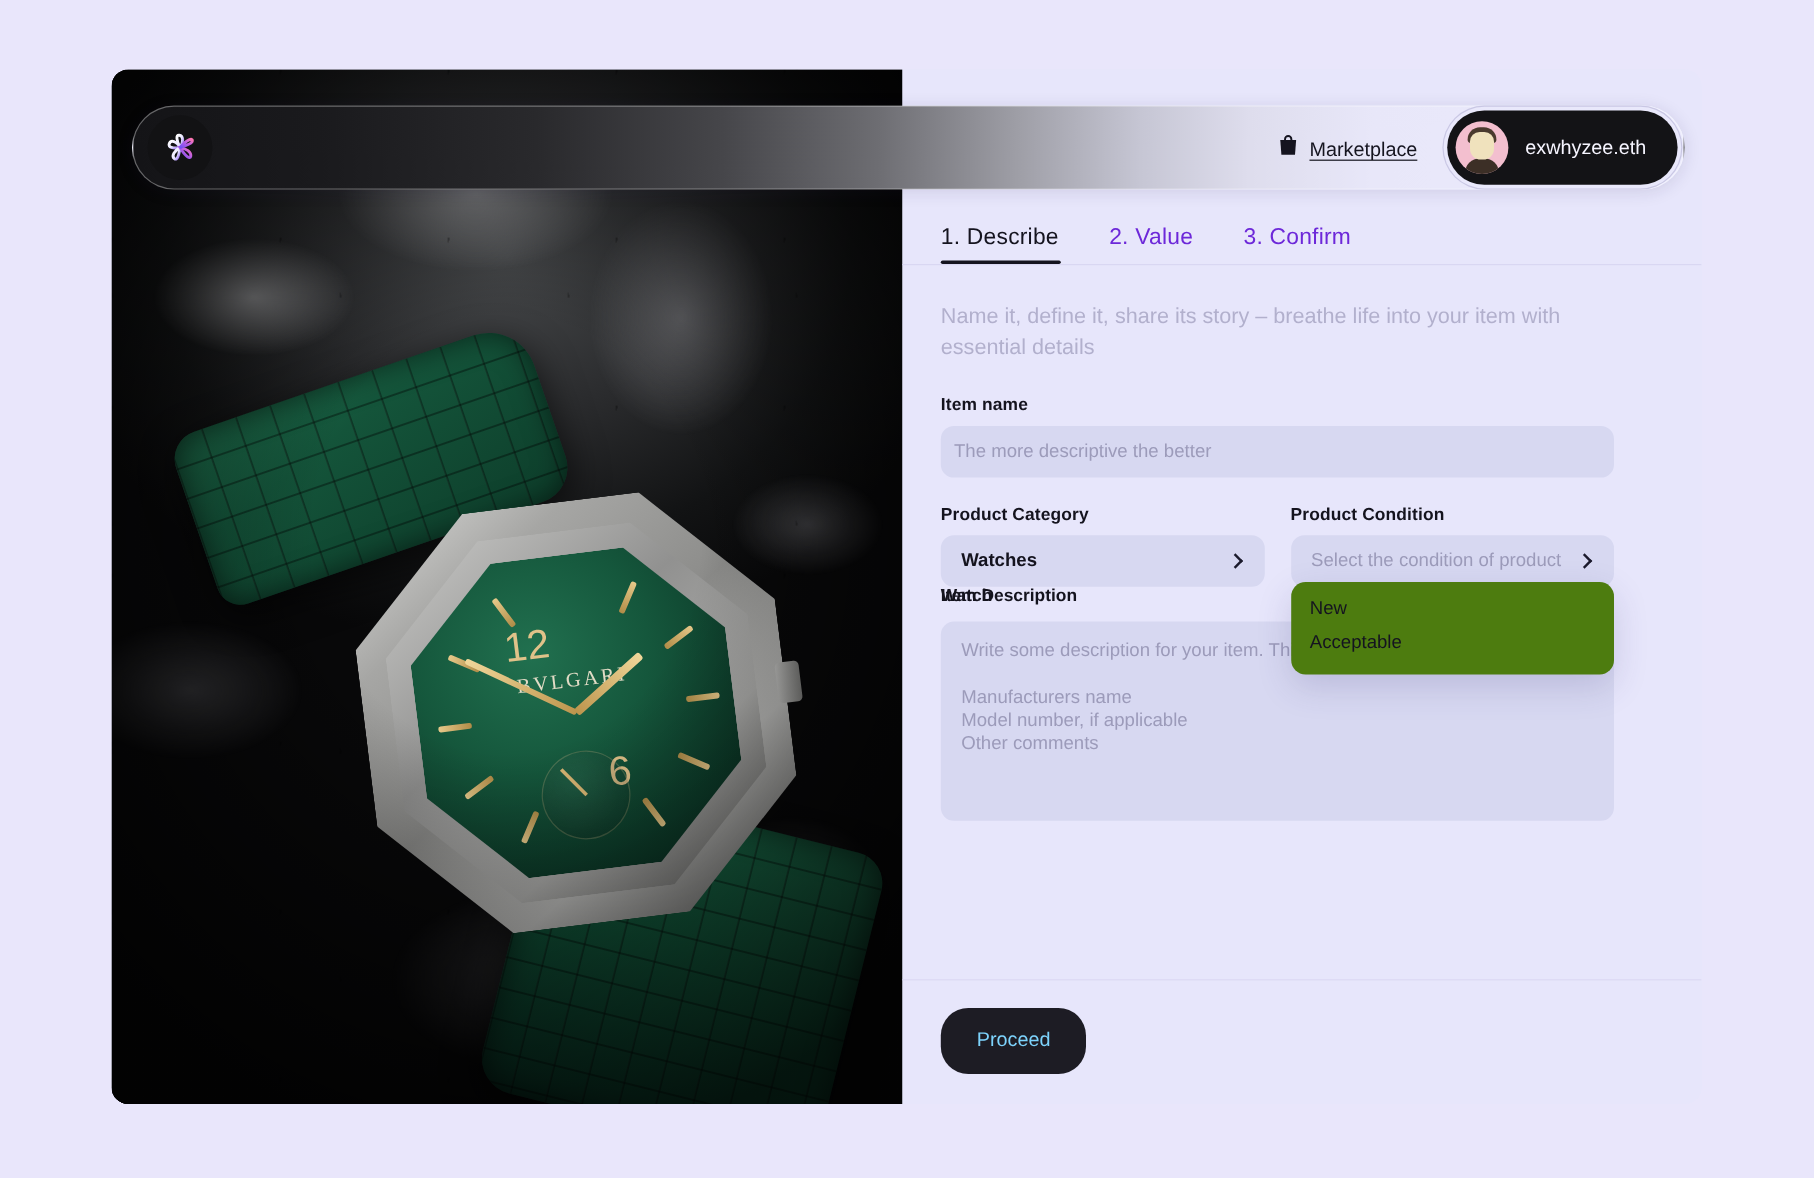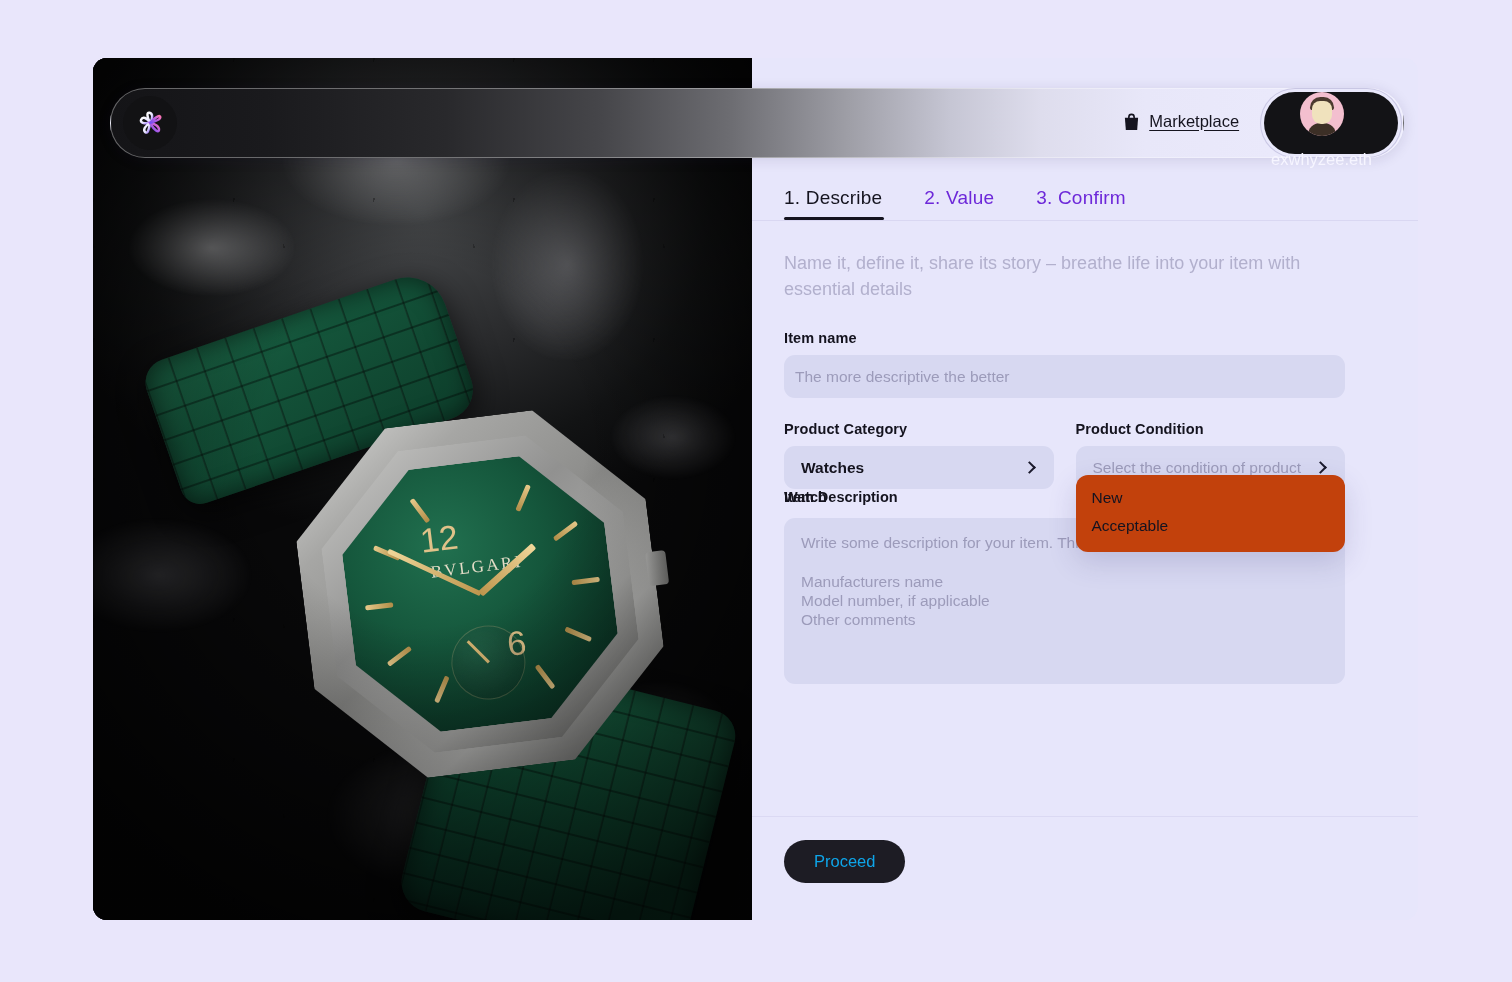--- a/index.html
+++ b/index.html
@@ -295,22 +295,22 @@
     color: #9c9bba;
     cursor: text;
   }
   .textarea .gap { height: 20px; }
   .textarea .ln { line-height: 1.22; }
 
   
   .menu {
     position: absolute;
     left: 0; right: 0;
-    top: 54px;
-    background: #c2410c;
+    top: 64px;
+    background: #4d7c0f;
     border-radius: 12px;
     padding: 9px 0 12px 0;
     box-shadow: 0 10px 28px rgba(60,55,120,.18);
     z-index: 20;
   }
   .menu-item {
     font-size: 15.5px;
     color: #141320;
     padding: 5px 14px;
     margin: 0 2px;
@@ -321,24 +321,24 @@
 
   .footer {
     border-top: 1px solid #dbd9f3;
     padding: 23px 0 0 32px;
     height: 104px;
   }
   .btn-proceed {
     display: inline-flex;
     align-items: center;
     justify-content: center;
-    height: 43px;
+    height: 55px;
     padding: 16px 30px;
     background: #1d1c24;
-    color: #0ea5e9;
+    color: #7dd3fc;
     font-size: 16.5px;
     border-radius: 23px;
     border: none;
     cursor: pointer;
     font-family: "Liberation Sans", sans-serif;
   }
 
   
   .topbar {
     position: absolute;
@@ -368,38 +368,37 @@
     cursor: pointer;
     flex: 0 0 auto;
   }
   .topright {
     display: flex;
     align-items: center;
     gap: 25px;
   }
   .mkt {
     display: flex;
-    align-items: flex-start;
+    align-items: flex-end;
     gap: 9px;
     color: #15141f;
     font-size: 16.5px;
     cursor: pointer;
   }
   .mkt .lbl { text-decoration: underline; text-underline-offset: 3px; }
   .userpill {
     display: flex;
     align-items: center;
     gap: 14px;
     background: #131316;
     border-radius: 31px;
     height: 62px;
     padding: 0 26px 0 7px;
     cursor: pointer;
     box-shadow: 0 0 0 3px #e9e8fb, 0 0 0 4px #c9c7e4;
-    flex-direction: column;
   }
   .avatar {
     width: 44px; height: 44px;
     border-radius: 50%;
     background: #f3bfcf;
     position: relative;
     overflow: hidden;
     flex: 0 0 auto;
   }
   .avatar .face {

